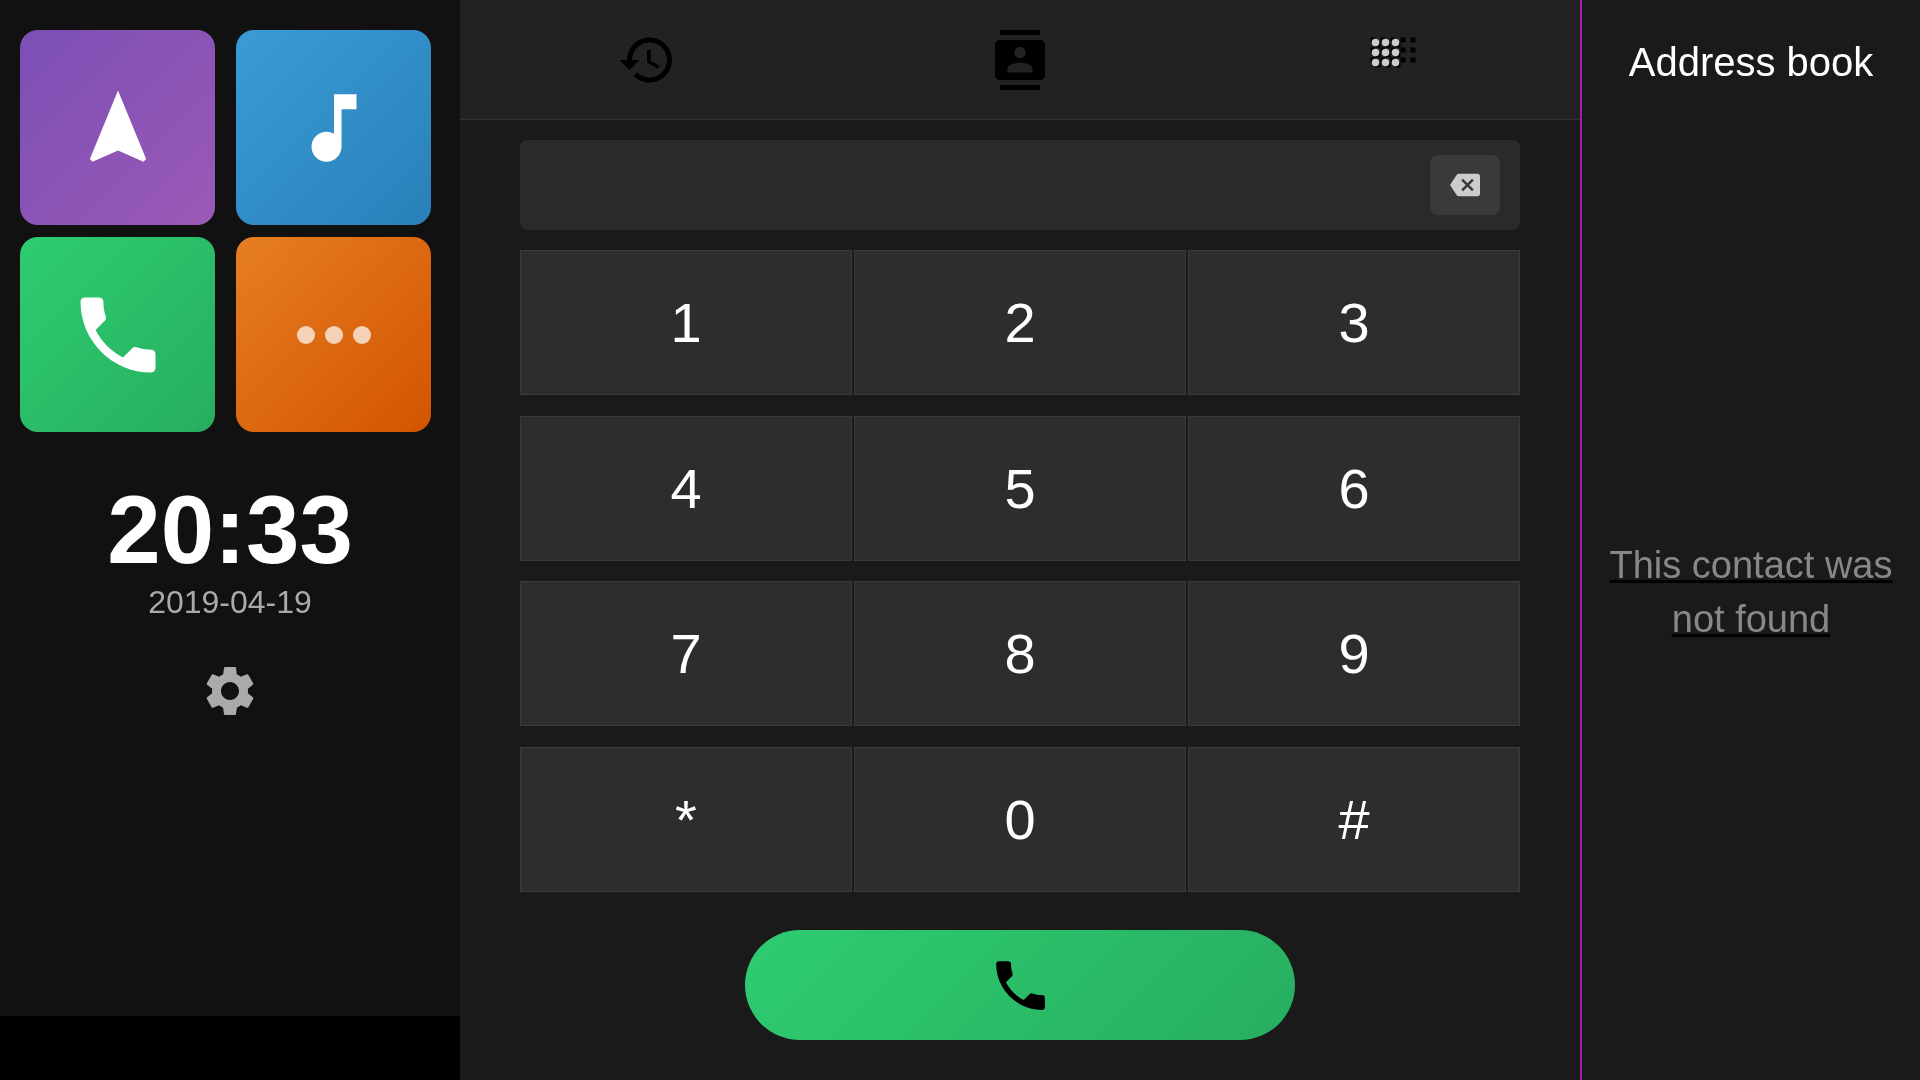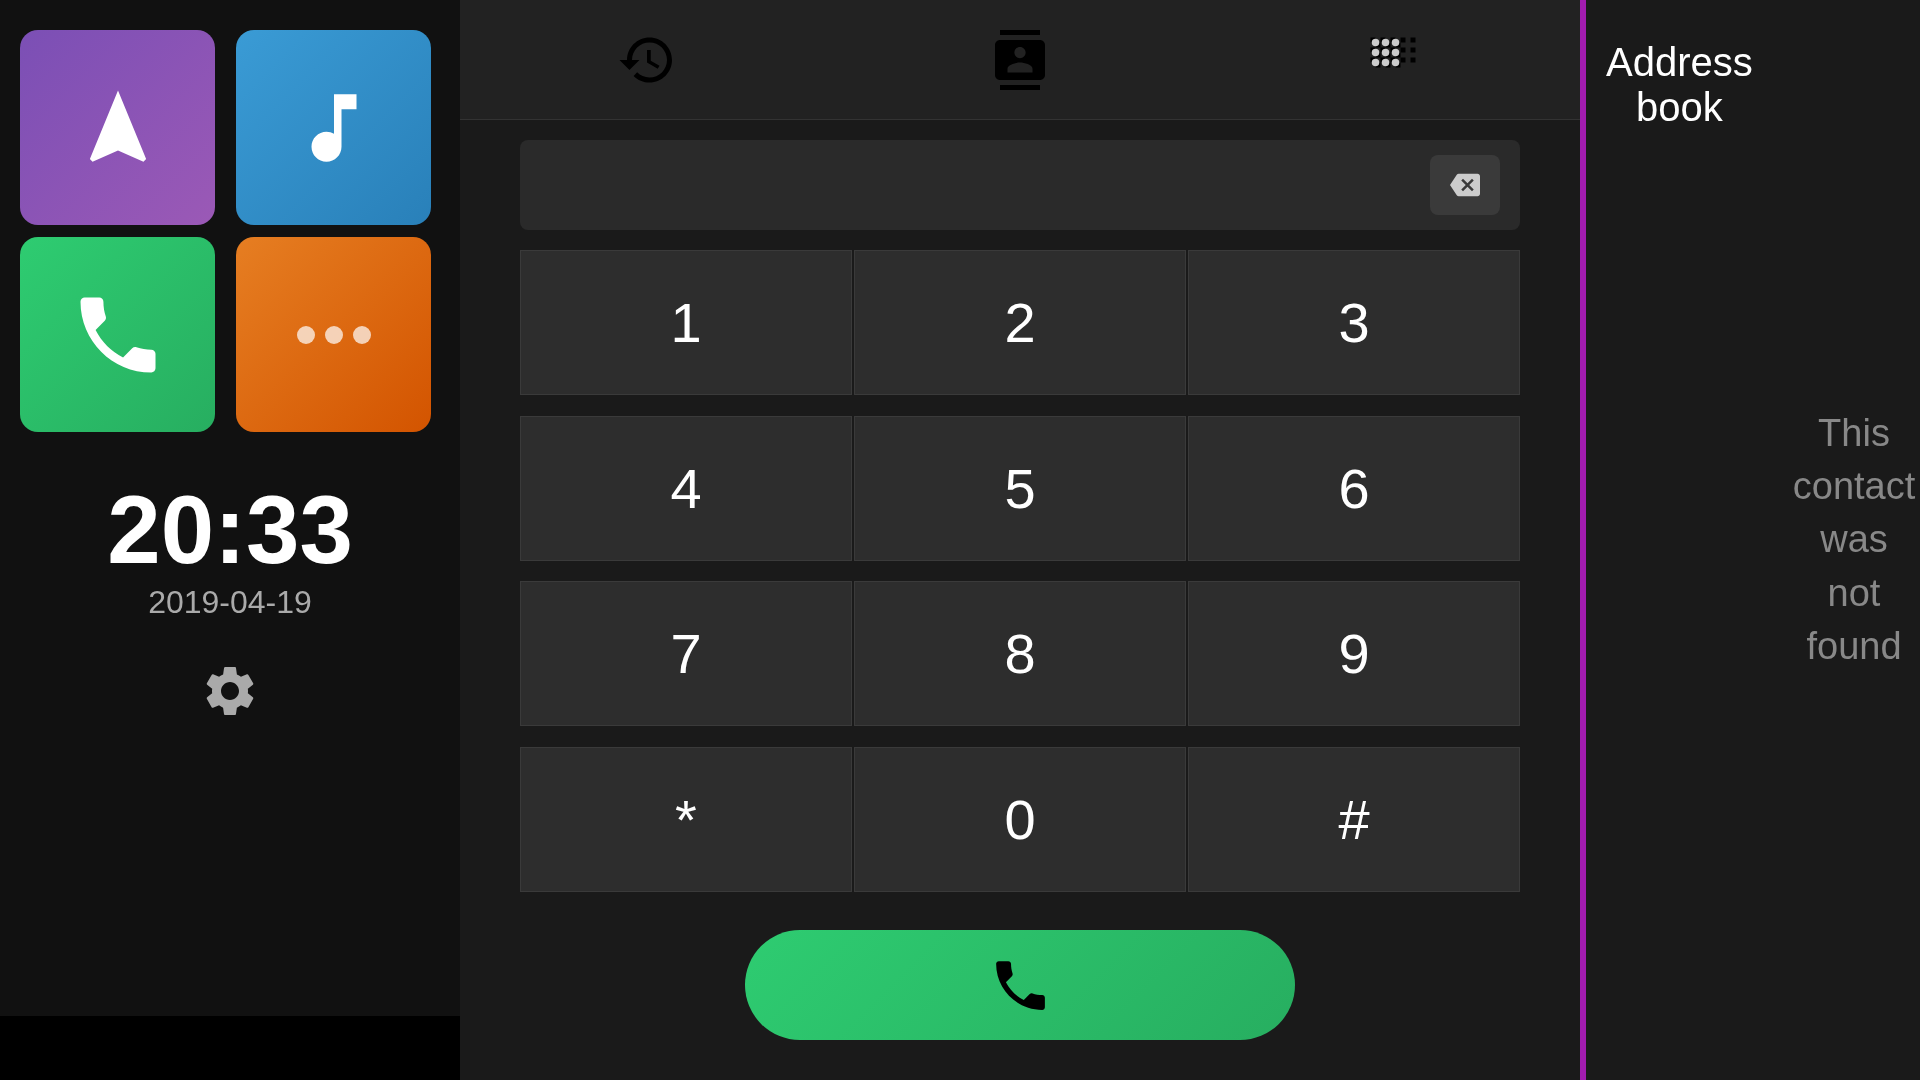--- a/index.html
+++ b/index.html
@@ -190,42 +190,43 @@
       justify-content: center;
       cursor: pointer;
     }
 
     
     .right-panel {
       width: 340px;
       height: 1080px;
       background: #1a1a1a;
       display: flex;
-      flex-direction: row;
-      border-left: 6px solid #a21caf;
+      flex-direction: column;
+      border-left: 2px solid #a21caf;
       flex-shrink: 0;
     }
 
     .address-book-header {
       padding: 40px 20px 20px;
       text-align: center;
     }
 
     .address-book-title {
       font-size: 40px;
       color: #fff;
       font-weight: 300;
     }
 
     .address-book-content {
       flex: 1;
       display: flex;
       align-items: center;
       justify-content: center;
       padding: 20px;
+      text-decoration: underline;
     }
 
     .not-found-msg {
       text-align: center;
       color: #888;
       font-size: 38px;
       line-height: 1.4;
     }
 
     

